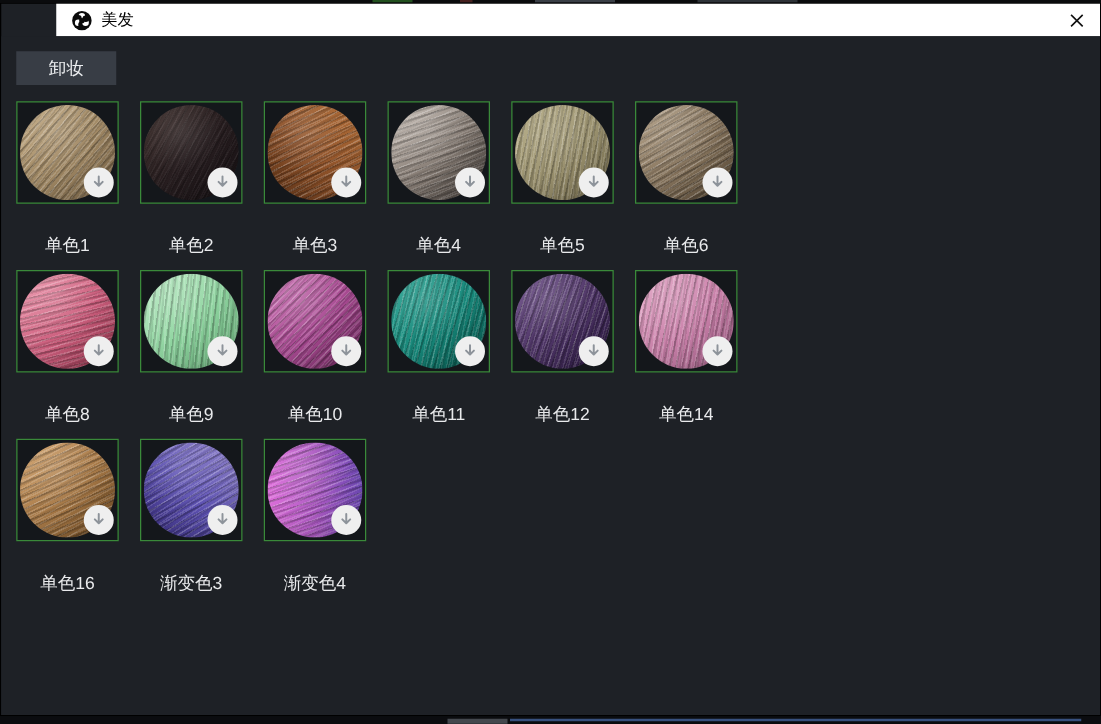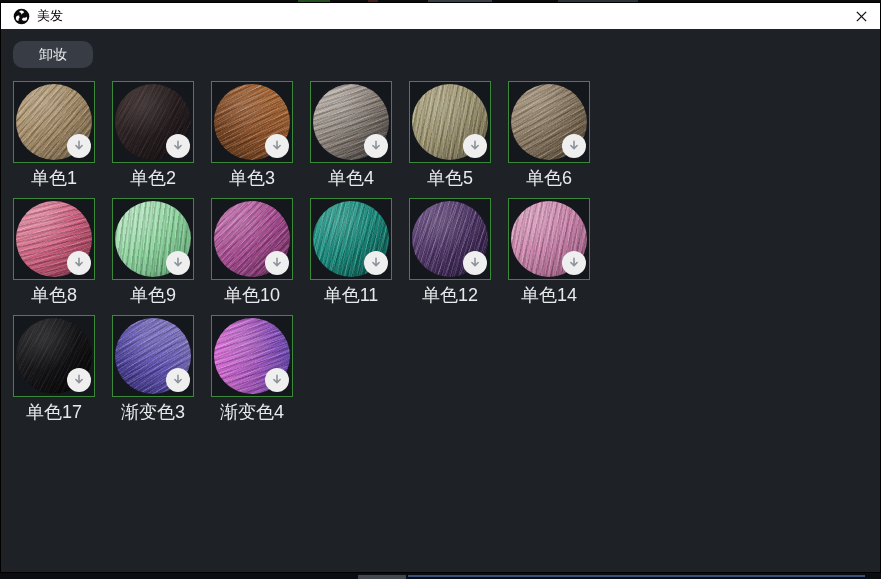--- a/index.html
+++ b/index.html
@@ -6,27 +6,27 @@
   html,body { width:881px; height:579px; overflow:hidden; background:#0a0b0d;
     font-family:"Liberation Sans","DejaVu Sans",sans-serif; }
   .strip-top { position:absolute; top:0; left:0; right:0; height:3px; background:#0a0b0d; }
   .strip-top .seg { position:absolute; top:0; height:3px; }
   .strip-bottom { position:absolute; bottom:0; left:0; right:0; height:6px; background:#0b0c0f; }
   .sb-grey { position:absolute; bottom:0; left:358px; width:48px; height:4px; background:#44484e; }
   .sb-blue { position:absolute; bottom:2px; left:408px; right:16px; height:2px; background:#37507e; }
   .win { position:absolute; left:0; right:0; top:2px; bottom:6px; border:1px solid #000;
     display:flex; flex-direction:column; background:#1e2126; }
   .titlebar { height:26px; background:#ffffff; display:flex; align-items:center; padding:0 12px;
-    flex:0 0 26px; }
+    flex:0 0 26px;margin-left:44px; }
   .logo { width:17px; height:17px; display:inline-block; }
   .title { margin-left:7px; font-size:13px; color:#000; }
   .close { margin-left:auto; width:14px; height:14px; display:flex; align-items:center; justify-content:center; cursor:pointer; }
   .body { flex:1; background:#1e2126; padding:12px; position:relative; }
   .btn { display:inline-block; width:80px; height:27px; background:#383d45; border:none;
-    border-radius:10px; color:#eceef0; font-size:14px; line-height:27px; text-align:center;
+    border-radius:0; color:#eceef0; font-size:14px; line-height:27px; text-align:center;
     font-family:inherit; }
   .grid { margin-top:13px; display:grid; grid-template-columns:repeat(6,82px);
     column-gap:17px; row-gap:11px; }
   .cell { width:82px; }
   .box { width:82px; height:82px; border:1px solid #3a8a3a; position:relative; background:#14171b; }
   .circle { width:76px; height:76px; border-radius:50%; margin:2px auto 0;
     background-image:
       radial-gradient(circle at 38% 28%, rgba(255,255,255,.13), rgba(255,255,255,0) 45%, rgba(0,0,0,.06) 70%, rgba(0,0,0,.30) 97%),
       repeating-linear-gradient(calc(var(--a) - 5deg), rgba(255,255,255,.12) 0 1px, rgba(255,255,255,0) 1px 4px),
       repeating-linear-gradient(calc(var(--a) + 3deg), rgba(0,0,0,.20) 0 1px, rgba(0,0,0,0) 2px 5px),
@@ -45,21 +45,21 @@
   .circle.soft {
     background-image:
       radial-gradient(circle at 38% 28%, rgba(255,255,255,.10), rgba(255,255,255,0) 45%, rgba(0,0,0,.06) 70%, rgba(0,0,0,.30) 97%),
       repeating-linear-gradient(calc(var(--a) - 5deg), rgba(255,255,255,.035) 0 1px, rgba(255,255,255,0) 1px 4px),
       repeating-linear-gradient(calc(var(--a) + 3deg), rgba(0,0,0,.16) 0 1px, rgba(0,0,0,0) 2px 5px),
       repeating-linear-gradient(var(--a), rgba(255,255,255,.04) 0 1px, rgba(255,255,255,0) 1px 2px, rgba(0,0,0,.07) 3px 4px, rgba(0,0,0,0) 4px 7px),
       linear-gradient(var(--ga,135deg), var(--c1), var(--c2) 52%, var(--c3));
   }
   .dl { position:absolute; right:3px; bottom:4px; width:24px; height:24px; border-radius:50%;
     background:#efefef; display:flex; align-items:center; justify-content:center; }
-  .lab { margin-top:6px; text-align:center; font-size:18px; line-height:18px; color:#e9eaec; }
+  .lab { margin-top:24px; text-align:center; font-size:14px; line-height:18px; color:#e9eaec; }
 </style>
 </head>
 <body>
 
 <div class="strip-top">
   <span class="seg" style="left:298px;width:32px;background:#22501f;"></span>
   <span class="seg" style="left:368px;width:10px;background:#46201f;"></span>
   <span class="seg" style="left:428px;width:64px;background:#3a3f46;"></span>
   <span class="seg" style="left:558px;width:80px;background:#2e3338;"></span>
 </div>
@@ -232,32 +232,32 @@
       <div class="dl">
         <svg viewBox="0 0 16 16" width="14" height="14">
           <path d="M8 2.5 L8 10.5 M4.4 7.4 L8 11 L11.6 7.4" stroke="#8d939a" stroke-width="1.8" fill="none" stroke-linecap="round" stroke-linejoin="round"></path>
         </svg>
       </div>
     </div>
     <div class="lab">单色14</div>
   </div>
 
 
-
-  <div class="cell">
-    <div class="box">
-      <div class="circle soft" style="--c1: #2c2c30; --c2: #141416; --c3: #030304; --a: 120deg;"></div>
-      <div class="dl">
-        <svg viewBox="0 0 16 16" width="14" height="14">
-          <path d="M8 2.5 L8 10.5 M4.4 7.4 L8 11 L11.6 7.4" stroke="#8d939a" stroke-width="1.8" fill="none" stroke-linecap="round" stroke-linejoin="round"></path>
-        </svg>
-      </div>
-    </div>
-    <div class="lab">单色17</div>
-  </div>
+  <div class="cell">
+    <div class="box">
+      <div class="circle" style="--c1: #d3a570; --c2: #a87a48; --c3: #6f4a22; --a: 155deg;"></div>
+      <div class="dl">
+        <svg viewBox="0 0 16 16" width="14" height="14">
+          <path d="M8 2.5 L8 10.5 M4.4 7.4 L8 11 L11.6 7.4" stroke="#8d939a" stroke-width="1.8" fill="none" stroke-linecap="round" stroke-linejoin="round"></path>
+        </svg>
+      </div>
+    </div>
+    <div class="lab">单色16</div>
+  </div>
+
 
 
 
   <div class="cell">
     <div class="box">
       <div class="circle" style="--c1: #9488cc; --c2: #5f53b4; --c3: #372c78; --a: 150deg; --ga: 225deg;"></div>
       <div class="dl">
         <svg viewBox="0 0 16 16" width="14" height="14">
           <path d="M8 2.5 L8 10.5 M4.4 7.4 L8 11 L11.6 7.4" stroke="#8d939a" stroke-width="1.8" fill="none" stroke-linecap="round" stroke-linejoin="round"></path>
         </svg>

